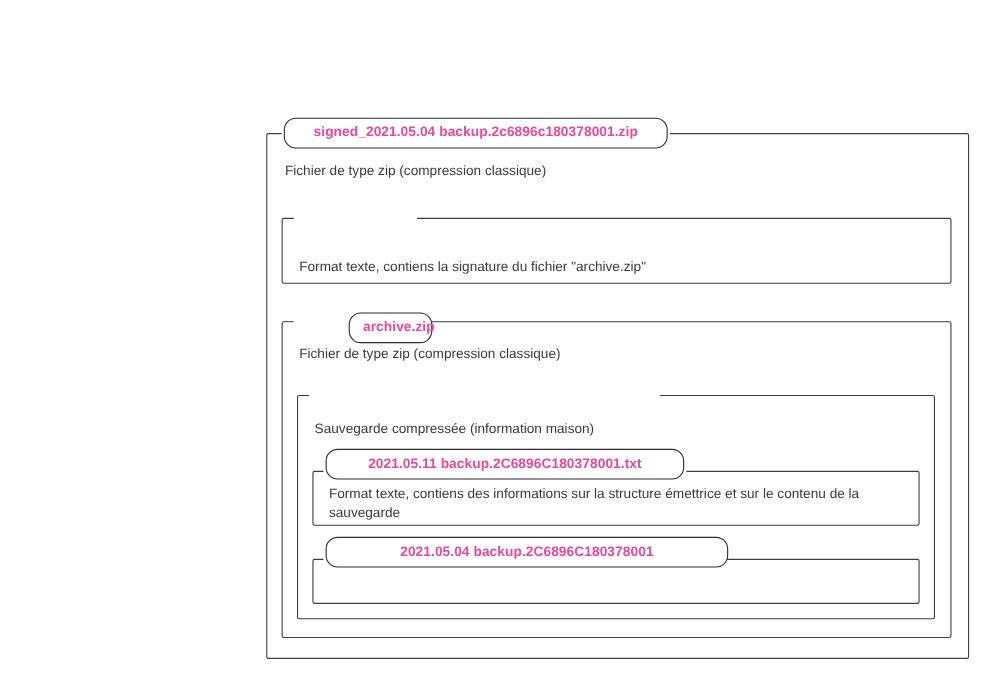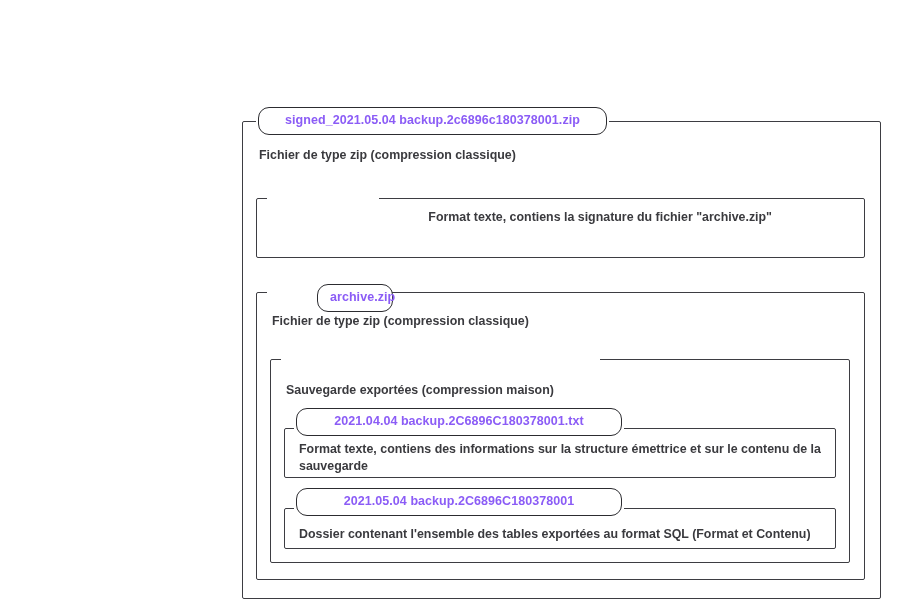--- a/index.html
+++ b/index.html
@@ -39,33 +39,33 @@
     box-sizing: border-box;
     border: 1.6px solid #2c2c30;
     border-radius: 11px;
     background: #ffffff;
     height: 28px;
     line-height: 25px;
     text-align: center;
     font-weight: bold;
     font-size: 12.5px;
     letter-spacing: 0.05px;
-    color: #8b5cf6;
+    color: #ec4899;
     white-space: nowrap;
     z-index: 5;
     padding: 0 12px;
   }
 
   
   .node-desc {
     position: absolute;
     font-size: 12.4px;
     line-height: 16.5px;
     color: #3a3a3e;
-    font-weight: bold;
+    font-weight: normal;
     white-space: pre-line;
     z-index: 2;
   }
 
   
   .border-mask {
     position: absolute;
     background: #ffffff;
     z-index: 3;
   }
@@ -75,35 +75,34 @@
 
 <div id="diagram">
 
   <div class="node" style="left:242px; top:121px; width:639px; height:478px;"></div>
   <div class="border-mask" style="left:256px; top:117px; width:353px; height:8px;"></div>
   <div class="node-label" style="left:258px; top:107px; width:349px;">signed_2021.05.04 backup.2c6896c180378001.zip</div>
   <div class="node-desc" style="left:259px; top:147px; width:420px;">Fichier de type zip (compression classique)</div>
 
   <div class="node" style="left:256px; top:198px; width:609px; height:60px;"></div>
   <div class="border-mask" style="left:267px; top:194px; width:112px; height:8px;"></div>
-  <div class="node-desc" style="left:272px; top:209px; width:500px;text-align:right;">Format texte, contiens la signature du fichier "archive.zip"</div>
+  <div class="node-desc" style="left:272px; top:234px; width:500px;">Format texte, contiens la signature du fichier "archive.zip"</div>
 
   <div class="node" style="left:256px; top:292px; width:609px; height:288px;"></div>
   <div class="border-mask" style="left:267px; top:288px; width:96px; height:8px;"></div>
   <div class="node-label" style="left:269px; top:284px; width:76px;margin-left:48px;">archive.zip</div>
   <div class="node-desc" style="left:272px; top:313px; width:420px;">Fichier de type zip (compression classique)</div>
 
   <div class="node" style="left:270px; top:359px; width:580px; height:204px;"></div>
   <div class="border-mask" style="left:281px; top:355px; width:319px; height:8px;"></div>
-  <div class="node-desc" style="left:286px; top:382px; width:450px;">Sauvegarde exportées (compression maison)</div>
+  <div class="node-desc" style="left:286px; top:382px; width:450px;">Sauvegarde compressée (information maison)</div>
 
   <div class="node" style="left:284px; top:428px; width:552px; height:50px;"></div>
   <div class="border-mask" style="left:294px; top:424px; width:330px; height:8px;"></div>
-  <div class="node-label" style="left:296px; top:408px; width:326px;">2021.04.04 backup.2C6896C180378001.txt</div>
+  <div class="node-label" style="left:296px; top:408px; width:326px;">2021.05.11 backup.2C6896C180378001.txt</div>
   <div class="node-desc" style="left:299px; top:441px; width:530px;">Format texte, contiens des informations sur la structure émettrice et sur le contenu de la
 sauvegarde</div>
 
   <div class="node" style="left:284px; top:508px; width:552px; height:41px;"></div>
   <div class="border-mask" style="left:294px; top:504px; width:330px; height:8px;"></div>
-  <div class="node-label" style="left:296px; top:488px; width:326px;">2021.05.04 backup.2C6896C180378001</div>
-  <div class="node-desc" style="left:299px; top:526px; width:530px;">Dossier contenant l'ensemble des tables exportées au format SQL (Format et Contenu)</div>
+  <div class="node-label" style="left:296px; top:488px; width:366px;">2021.05.04 backup.2C6896C180378001</div>
 
 </div>
 
 </body></html>

